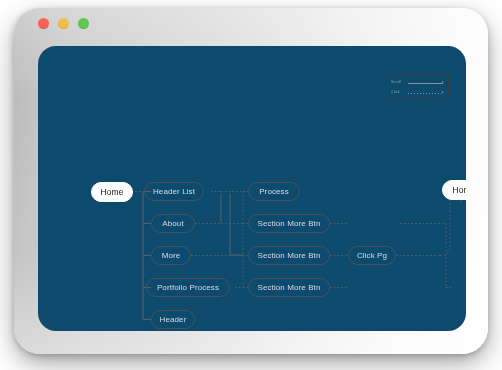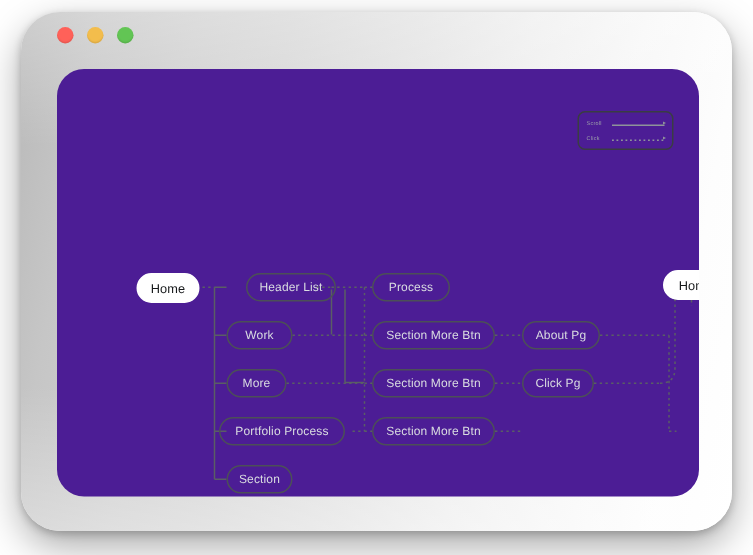--- a/index.html
+++ b/index.html
@@ -185,21 +185,21 @@
 
   <div class="device-frame"></div>
   <div class="frame-sheen"></div>
 
   <div class="traffic-lights">
     <span class="dot" style="background: rgb(255, 97, 89);"></span>
     <span class="dot" style="background: rgb(243, 189, 76);"></span>
     <span class="dot" style="background: rgb(98, 197, 84);"></span>
   </div>
 
-  <div class="canvas" style="background: #4c1d95;">
+  <div class="canvas" style="background: #0c4a6e;">
 
     <div class="legend">
       <div class="legend-row r1">
         <span class="legend-label">Scroll</span>
         <span class="legend-line solid"></span>
       </div>
       <div class="legend-row r2">
         <span class="legend-label">Click</span>
         <span class="legend-line dotted"></span>
       </div>
@@ -250,30 +250,29 @@
           <path d="M402 209.5 Q412 209.5 412 199.5 L412 152" stroke-dasharray="1.6 2.2"></path>
 
           <path d="M408 241.5 L413 241.5" stroke-dasharray="1.6 2.2"></path>
           <path d="M408 177.5 L408 241.5" stroke-dasharray="1.6 2.2"></path>
 
           <path d="M423 154 L423 158" stroke-dasharray="1.6 2.2"></path>
         </g>
       </svg>
 
       <div class="node root" style="left:53px;  top:136px; width:42px;">Home</div>
-      <div class="node" style="left:126px; top:136px; width:60px;">Header List</div>
-      <div class="node" style="left:113px; top:168px; width:44px;">Work</div>
+      <div class="node" style="left:106px; top:136px; width:60px;">Header List</div>
+      <div class="node" style="left:113px; top:168px; width:44px;">About</div>
       <div class="node" style="left:113px; top:200px; width:40px;">More</div>
       <div class="node" style="left:108px; top:232px; width:84px;">Portfolio Process</div>
-      <div class="node" style="left:113px; top:264px; width:44px;">Section</div>
+      <div class="node" style="left:113px; top:264px; width:44px;">Header</div>
 
       <div class="node" style="left:210px; top:136px; width:52px;">Process</div>
       <div class="node" style="left:210px; top:168px; width:82px;">Section More Btn</div>
       <div class="node" style="left:210px; top:200px; width:82px;">Section More Btn</div>
       <div class="node" style="left:210px; top:232px; width:82px;">Section More Btn</div>
 
-      <div class="node" style="left:310px; top:168px; width:52px;">About Pg</div>
       <div class="node" style="left:310px; top:200px; width:48px;">Click Pg</div>
 
       <div class="node root" style="left:404px; top:134px; width:44px;">Home</div>
     </div>
   </div>
 </div>
 
 </body></html>

